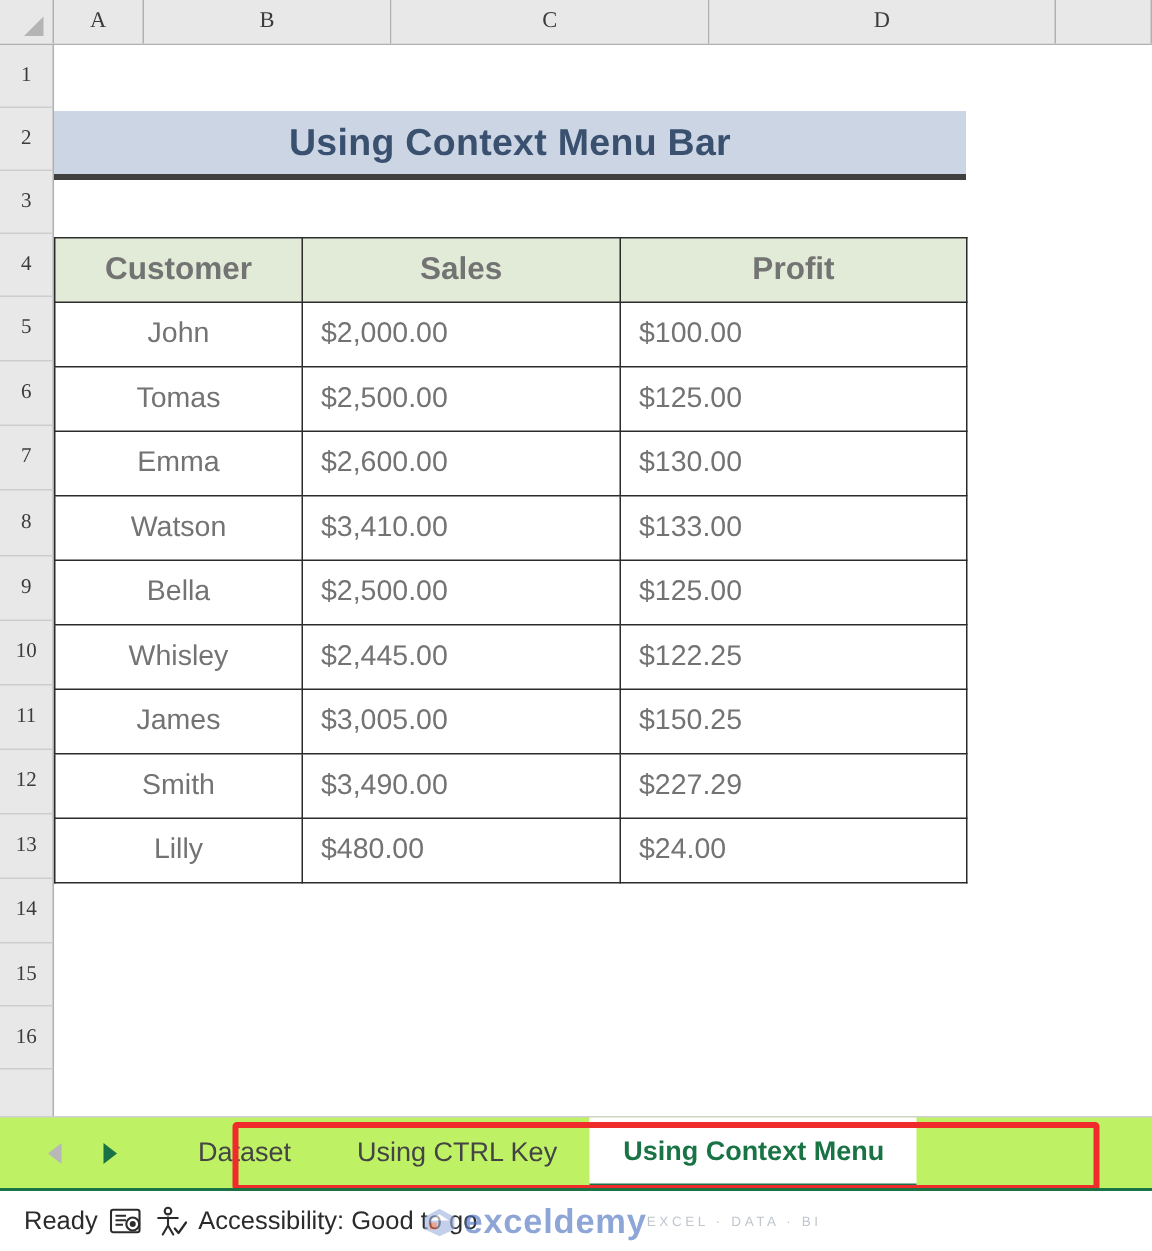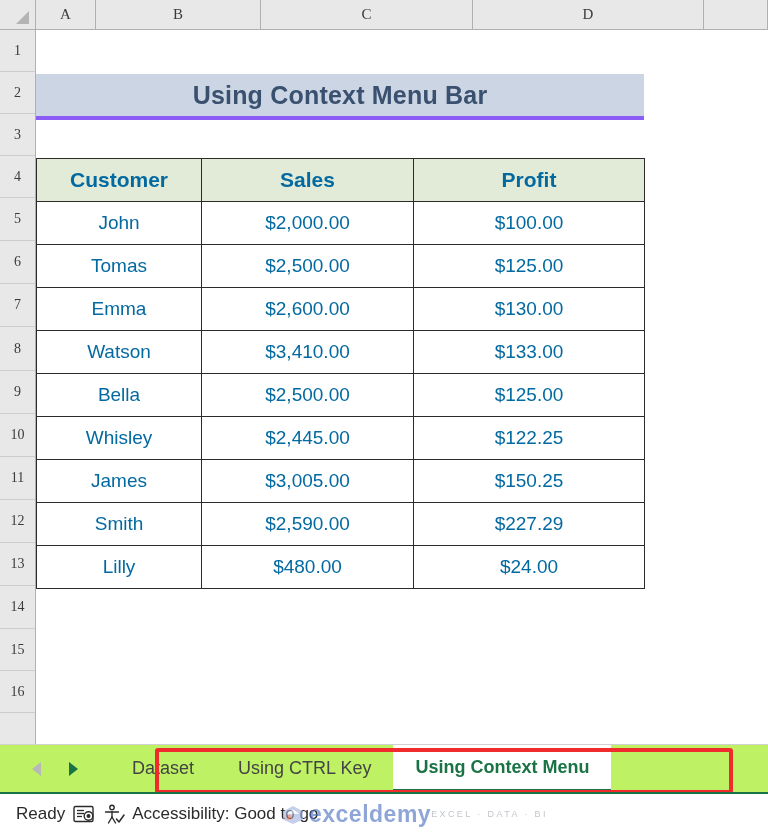--- a/index.html
+++ b/index.html
@@ -93,21 +93,21 @@
   }
 
   
   .title-banner {
     position: absolute;
     left: 0px;
     top: 44px;
     width: 608px;
     height: 46px;
     background: #ccd5e4;
-    border-bottom: 4px solid #8b5cf6;
+    border-bottom: 4px solid #404040;
     display: flex;
     align-items: center;
     justify-content: center;
   }
   .title-text {
     font-size: 25px;
     font-weight: bold;
     color: #39506f;
     letter-spacing: 0.2px;
     font-family: "Liberation Sans", sans-serif;
@@ -120,35 +120,35 @@
     top: 128px;
     width: 608px;
     border-collapse: collapse;
     table-layout: fixed;
   }
   .data-table th,
   .data-table td {
     border: 1.5px solid #2b2b2b;
     height: 43px;
     font-size: 19px;
-    color: #0369a1;
+    color: #737373;
     font-family: "Liberation Sans", sans-serif;
     padding: 0 12px;
   }
   .data-table th {
     background: #e1ebd7;
     font-weight: bold;
     font-size: 21px;
     text-align: center;
   }
   .th-customer { width: 165px; }
   .th-sales    { width: 212px; }
   .th-profit   { width: 231px; }
   .cell-name   { text-align: center; }
-  .cell-num    { text-align: center; }
+  .cell-num    { text-align: left; }
 
   
   .tab-bar {
     flex: 0 0 auto;
     height: 48px;
     background: #bef264;
     border-top: 1px solid #d0d0d0;
     display: flex;
     align-items: stretch;
     position: relative;
@@ -335,21 +335,21 @@
               <td class="cell-num">$2,445.00</td>
               <td class="cell-num">$122.25</td>
             </tr>
             <tr>
               <td class="cell-name">James</td>
               <td class="cell-num">$3,005.00</td>
               <td class="cell-num">$150.25</td>
             </tr>
             <tr>
               <td class="cell-name">Smith</td>
-              <td class="cell-num">$2,590.00</td>
+              <td class="cell-num">$3,490.00</td>
               <td class="cell-num">$227.29</td>
             </tr>
             <tr>
               <td class="cell-name">Lilly</td>
               <td class="cell-num">$480.00</td>
               <td class="cell-num">$24.00</td>
             </tr>
           </tbody>
       </table>
 

